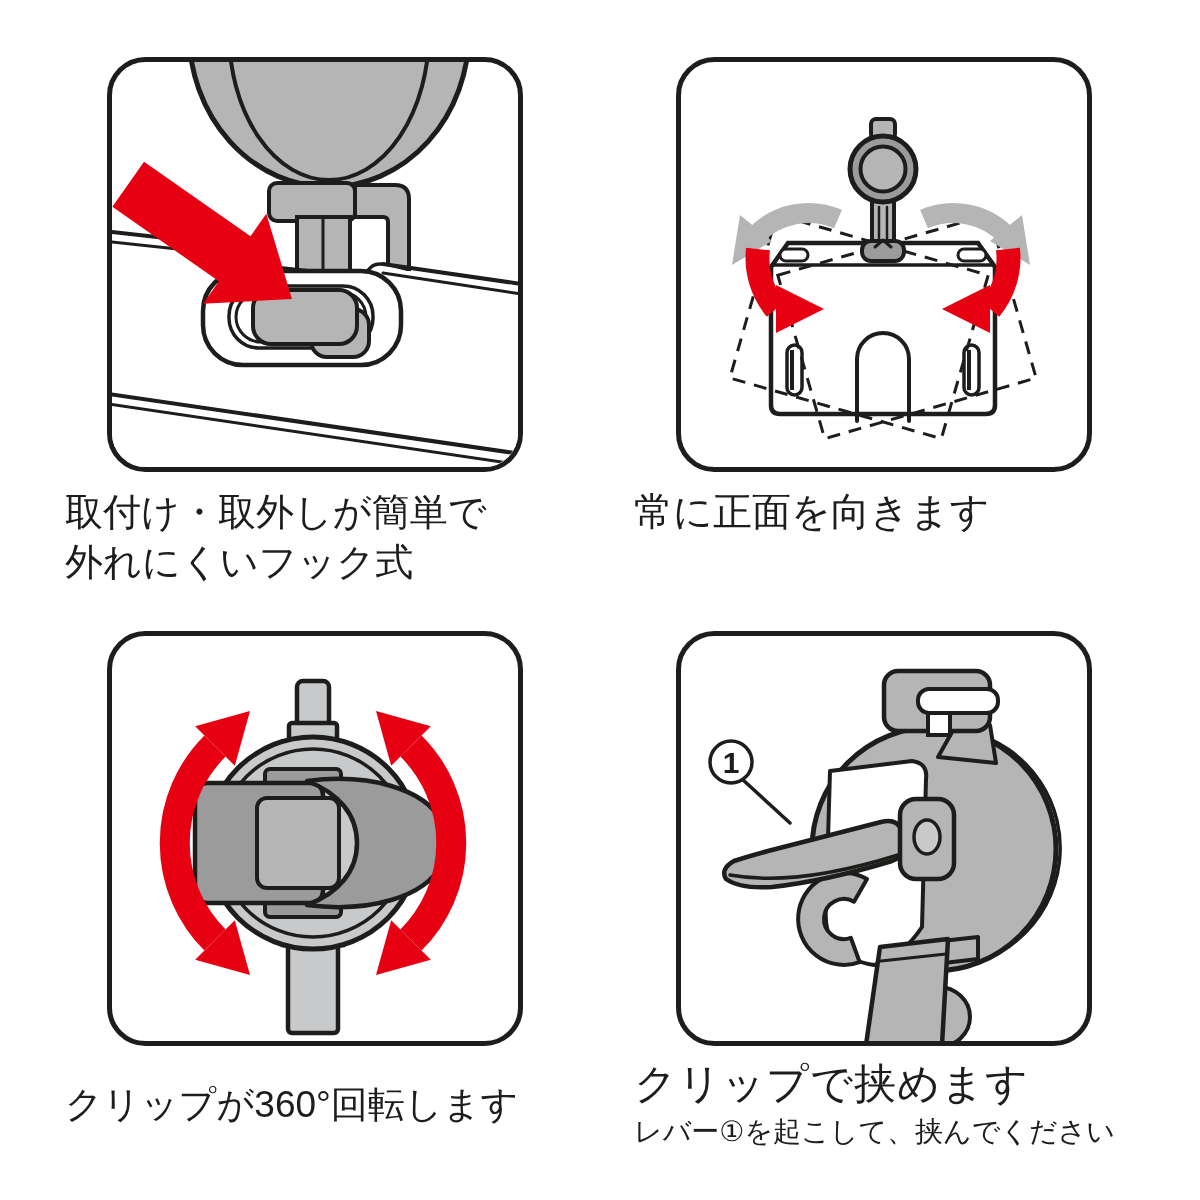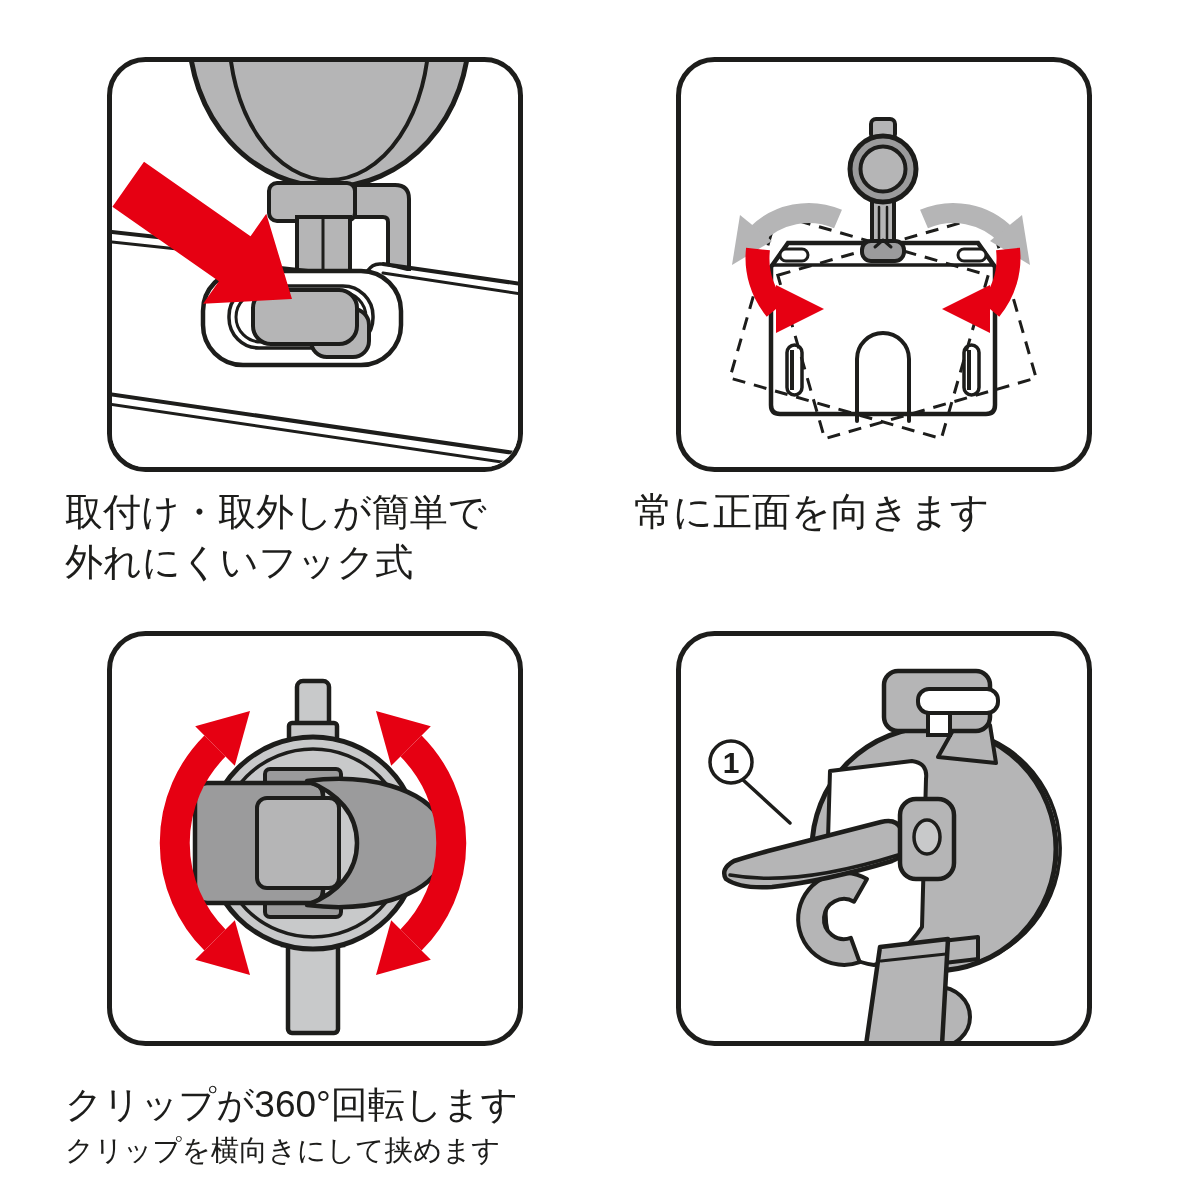--- a/index.html
+++ b/index.html
@@ -189,16 +189,19 @@
 
   <div id="cap1" class="cap">
     <span class="l1">取付け・取外しが簡単で</span>
     <span class="l2">外れにくいフック式</span>
   </div>
   <div id="cap2" class="cap">
     <span class="l2">常に正面を向きます</span>
   </div>
   <div id="cap3" class="cap">
     <span class="l1">クリップが360°回転します</span>
-    <span class="l2">クリップを横向きにして挟めます</span>
+  </div>
+  <div id="cap4" class="cap">
+    <span class="l1">クリップで挟めます</span>
+    <span class="l2">レバー①を起こして、挟んでください</span>
   </div>
 
 </div>
 
 </body></html>

